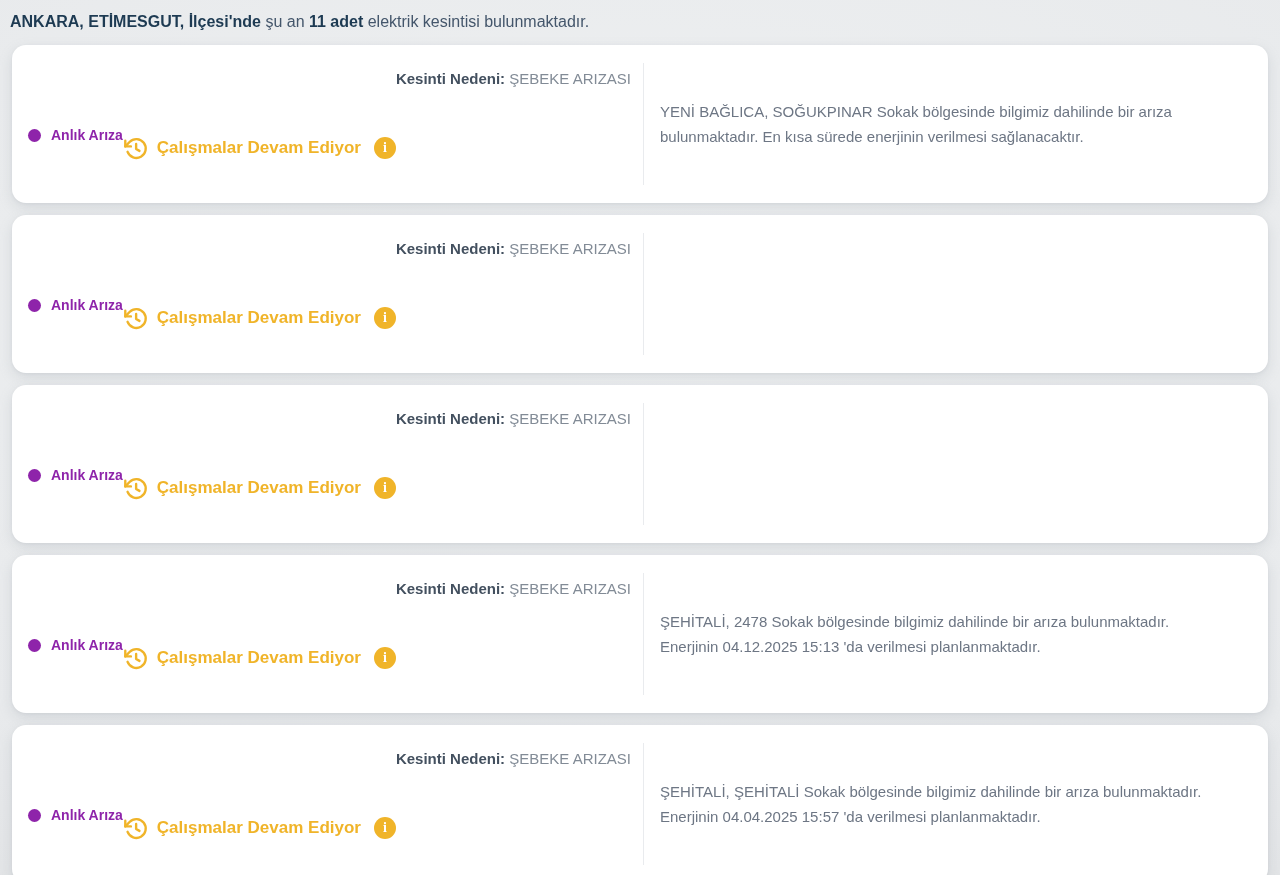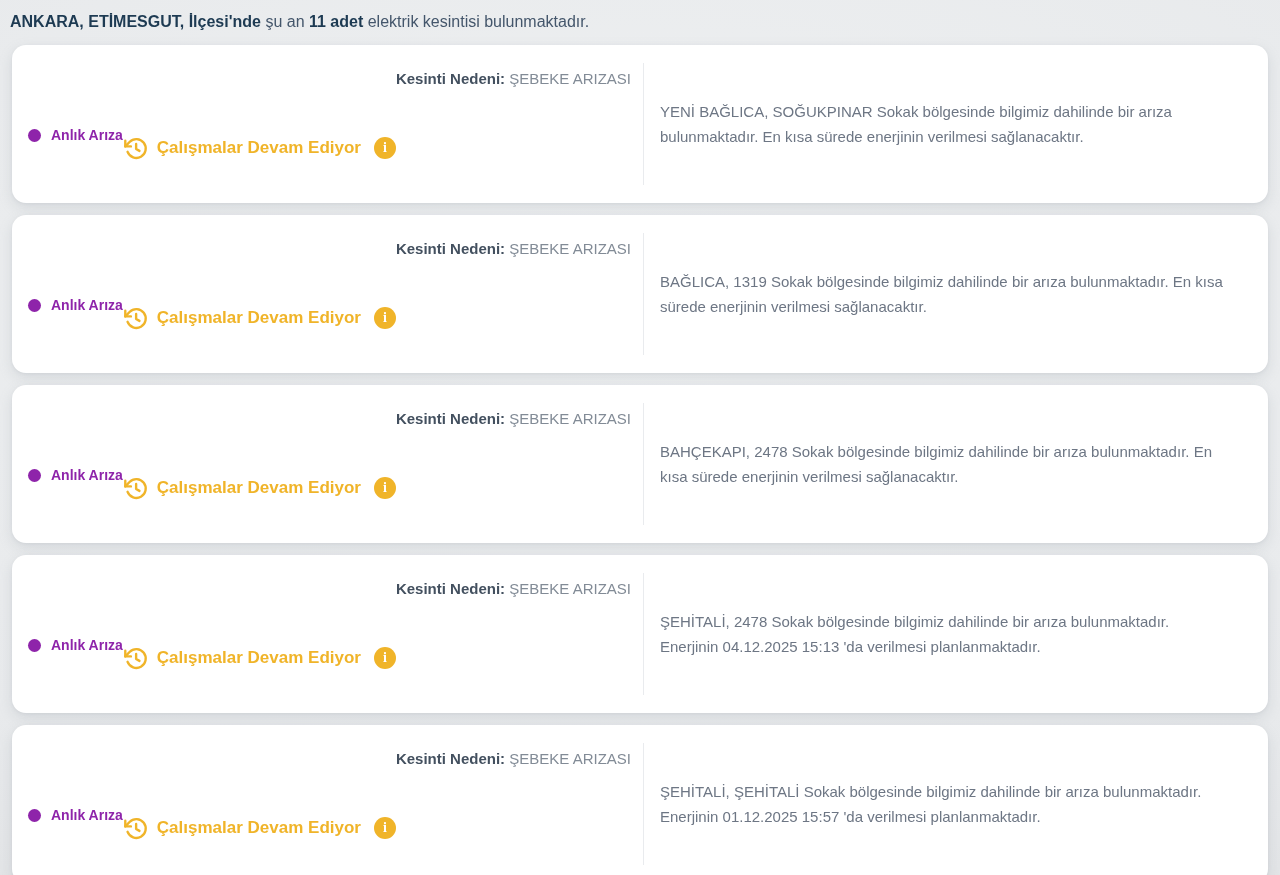--- a/index.html
+++ b/index.html
@@ -141,49 +141,43 @@
         </svg>
         <span>Çalışmalar Devam Ediyor</span>
         <span class="info-badge">i</span>
       </div>
       <div class="reason-row">
         <b>Kesinti Nedeni:</b>
         <span>ŞEBEKE ARIZASI</span>
       </div>
     </div>
     <div class="v-divider"></div>
-    <div class="card-right">
-      <p class="description">BAĞLICA, 1319 Sokak bölgesinde bilgimiz dahilinde bir arıza bulunmaktadır. En kısa sürede enerjinin verilmesi sağlanacaktır.</p>
-    </div>
-  </div>
-
-  <div class="card">
-    <div class="card-left">
-      <div class="status-row">
-        <span class="status-dot"></span>
-        <span>Anlık Arıza</span>
-      </div>
-      <div class="works-row">
-        <svg class="history-icon" viewBox="0 0 24 24" fill="none" stroke="currentColor" stroke-width="2.3" stroke-linecap="round" stroke-linejoin="round">
-          <polyline points="2.2 4.6 2.2 10 7.6 10"></polyline>
-          <path d="M4.4 15.2a9 9 0 1 0 1.9-9.4L2.2 10"></path>
-          <polyline points="12.6 7.6 12.6 12.4 15.8 14.3"></polyline>
-        </svg>
-        <span>Çalışmalar Devam Ediyor</span>
-        <span class="info-badge">i</span>
-      </div>
-      <div class="reason-row">
-        <b>Kesinti Nedeni:</b>
-        <span>ŞEBEKE ARIZASI</span>
-      </div>
-    </div>
-    <div class="v-divider"></div>
-    <div class="card-right">
-      <p class="description">BAHÇEKAPI, 2478 Sokak bölgesinde bilgimiz dahilinde bir arıza bulunmaktadır. En kısa sürede enerjinin verilmesi sağlanacaktır.</p>
-    </div>
+  </div>
+
+  <div class="card">
+    <div class="card-left">
+      <div class="status-row">
+        <span class="status-dot"></span>
+        <span>Anlık Arıza</span>
+      </div>
+      <div class="works-row">
+        <svg class="history-icon" viewBox="0 0 24 24" fill="none" stroke="currentColor" stroke-width="2.3" stroke-linecap="round" stroke-linejoin="round">
+          <polyline points="2.2 4.6 2.2 10 7.6 10"></polyline>
+          <path d="M4.4 15.2a9 9 0 1 0 1.9-9.4L2.2 10"></path>
+          <polyline points="12.6 7.6 12.6 12.4 15.8 14.3"></polyline>
+        </svg>
+        <span>Çalışmalar Devam Ediyor</span>
+        <span class="info-badge">i</span>
+      </div>
+      <div class="reason-row">
+        <b>Kesinti Nedeni:</b>
+        <span>ŞEBEKE ARIZASI</span>
+      </div>
+    </div>
+    <div class="v-divider"></div>
   </div>
 
   <div class="card">
     <div class="card-left">
       <div class="status-row">
         <span class="status-dot"></span>
         <span>Anlık Arıza</span>
       </div>
       <div class="works-row">
         <svg class="history-icon" viewBox="0 0 24 24" fill="none" stroke="currentColor" stroke-width="2.3" stroke-linecap="round" stroke-linejoin="round">
@@ -220,16 +214,16 @@
         <span>Çalışmalar Devam Ediyor</span>
         <span class="info-badge">i</span>
       </div>
       <div class="reason-row">
         <b>Kesinti Nedeni:</b>
         <span>ŞEBEKE ARIZASI</span>
       </div>
     </div>
     <div class="v-divider"></div>
     <div class="card-right">
-      <p class="description">ŞEHİTALİ, ŞEHİTALİ Sokak bölgesinde bilgimiz dahilinde bir arıza bulunmaktadır. Enerjinin 01.12.2025 15:57 'da verilmesi planlanmaktadır.</p>
+      <p class="description">ŞEHİTALİ, ŞEHİTALİ Sokak bölgesinde bilgimiz dahilinde bir arıza bulunmaktadır. Enerjinin 04.04.2025 15:57 'da verilmesi planlanmaktadır.</p>
     </div>
   </div>
 </div>
 
 </body></html>

